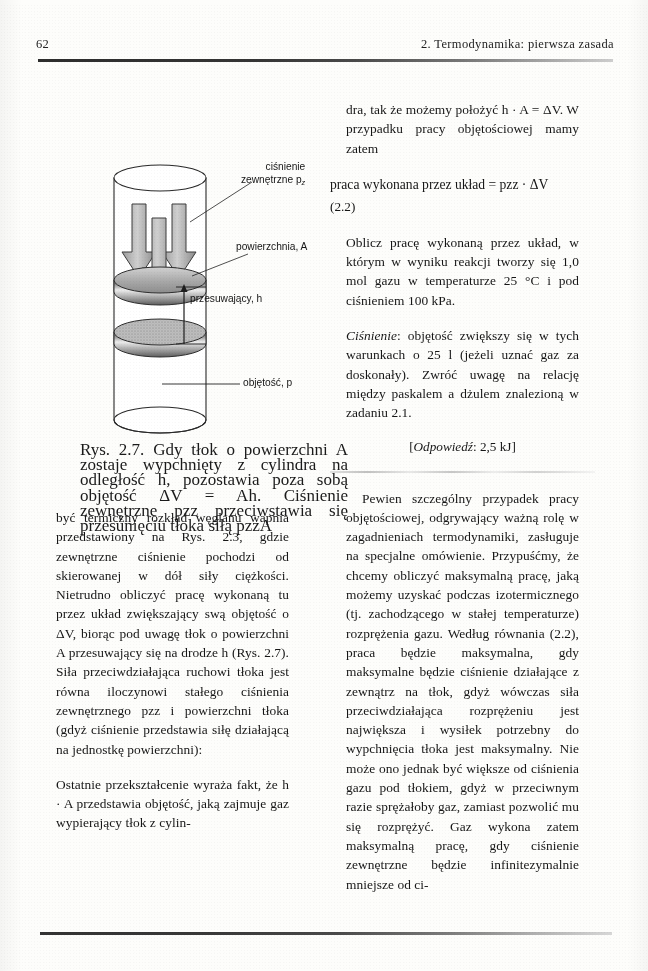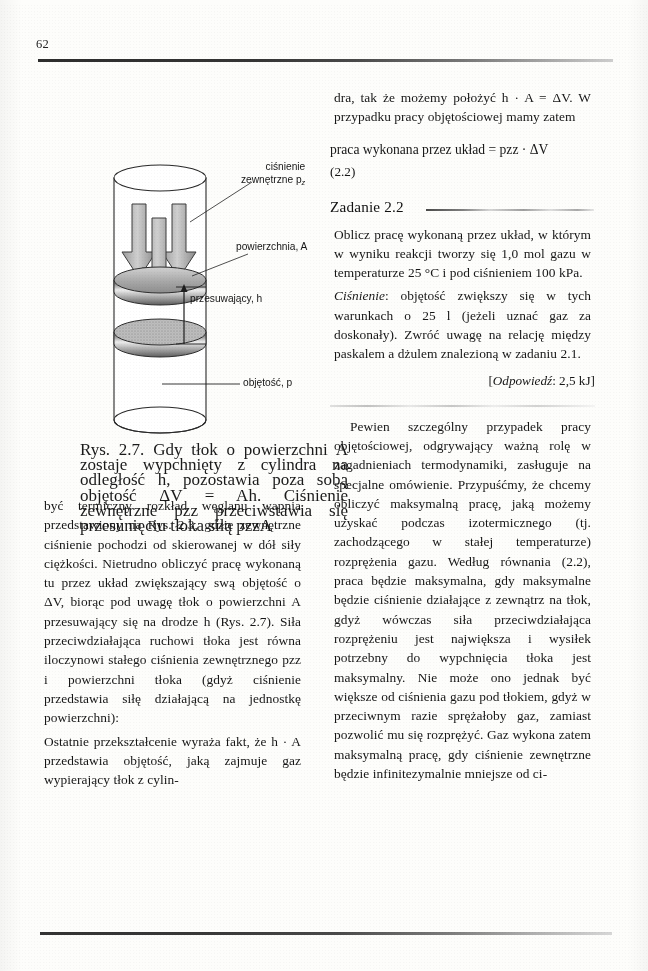--- a/index.html
+++ b/index.html
@@ -65,21 +65,21 @@
 
   
   .col {
     position: absolute;
     width: 265px;
   }
   .col-left  { left: 40px;  top: 76px; }
   .col-right { left: 330px; top: 80px; }
 
   p.body {
-    margin: 4px;
+    margin: 16px;
     font-size: 13.4px;
     line-height: 19.3px;
     text-align: justify;
     text-justify: inter-word;
     letter-spacing: 0.05px;
     hyphens: manual;
   }
   p.body.indent { text-indent: 16px; }
 
   .eq {
@@ -147,21 +147,21 @@
   }
   .zadanie-rule {
     position: absolute;
     left: 96px; top: 11px;
     width: 168px; height: 2px;
     background: linear-gradient(90deg,#2b2b2b 0%,#6a6a6a 22%,#cfcfcf 38%,#8d8d8d 58%,#d9d9d9 74%,#9a9a9a 90%,#e3e3e3 100%);
     opacity: 0.85;
   }
   .answer {
     margin: 9px 0 16px 0;
-    text-align: right;
+    text-align: center;
     font-size: 13.2px;
     font-style: italic;
   }
   .answer .plain { font-style: normal; }
   .section-rule {
     margin: 12px 0 10px 0;
     height: 2px;
     background: linear-gradient(90deg,#c9c9c9 0%,#8f8f8f 14%,#d7d7d7 30%,#9a9a9a 46%,#e0e0e0 62%,#aeaeae 78%,#ededed 100%);
     opacity: 0.55;
   }
@@ -178,20 +178,21 @@
     background-position: 0 0, 2px 1px;
   }
 </style>
 </head>
 <body>
 
 <div class="page">
 
   <div class="running-head">
     <span class="folio">62</span>
+    <span class="head-title">2. Termodynamika: pierwsza zasada</span>
   </div>
   <div class="rule-top"></div>
 
   <div class="col col-left">
 
     <div class="figure">
       <svg class="fig-svg" width="268" height="290" viewBox="0 0 268 290">
         <defs>
           <linearGradient id="arrowg" x1="0" y1="0" x2="1" y2="0">
             <stop offset="0%" stop-color="#9b9b9b"></stop>
@@ -274,24 +275,20 @@
 
   <div class="col col-right">
 
     <p class="body">dra, tak że możemy położyć h · A = ΔV. W przypadku pracy objętościowej mamy zatem</p>
 
     <div class="eq-right">
       <div>praca wykonana przez układ = pzz · ΔV</div>
       <div class="eq-num">(2.2)</div>
     </div>
 
-    <div class="zadanie-head">
-      <span class="zadanie-title">Zadanie 2.2</span>
-      <span class="zadanie-rule"></span>
-    </div>
 
     <p class="body">Oblicz pracę wykonaną przez układ, w którym w wyniku reakcji tworzy się 1,0 mol gazu w temperaturze 25 °C i pod ciśnieniem 100 kPa.</p>
 
     <p class="body"><i>Ciśnienie</i><span>: objętość zwiększy się w tych warunkach o 25 l (jeżeli uznać gaz za doskonały). Zwróć uwagę na relację między paskalem a dżulem znalezioną w zadaniu 2.1.</span></p>
 
     <p class="answer"><span class="plain">[</span><span>Odpowiedź</span><span class="plain">: 2,5 kJ</span><span class="plain">]</span></p>
 
     <div class="section-rule"></div>
 
     <p class="body indent">Pewien szczególny przypadek pracy objętościowej, odgrywający ważną rolę w zagadnieniach termodynamiki, zasługuje na specjalne omówienie. Przypuśćmy, że chcemy obliczyć maksymalną pracę, jaką możemy uzyskać podczas izotermicznego (tj. zachodzącego w stałej temperaturze) rozprężenia gazu. Według równania (2.2), praca będzie maksymalna, gdy maksymalne będzie ciśnienie działające z zewnątrz na tłok, gdyż wówczas siła przeciwdziałająca rozprężeniu jest największa i wysiłek potrzebny do wypchnięcia tłoka jest maksymalny. Nie może ono jednak być większe od ciśnienia gazu pod tłokiem, gdyż w przeciwnym razie sprężałoby gaz, zamiast pozwolić mu się rozprężyć. Gaz wykona zatem maksymalną pracę, gdy ciśnienie zewnętrzne będzie infinitezymalnie mniejsze od ci-</p>

